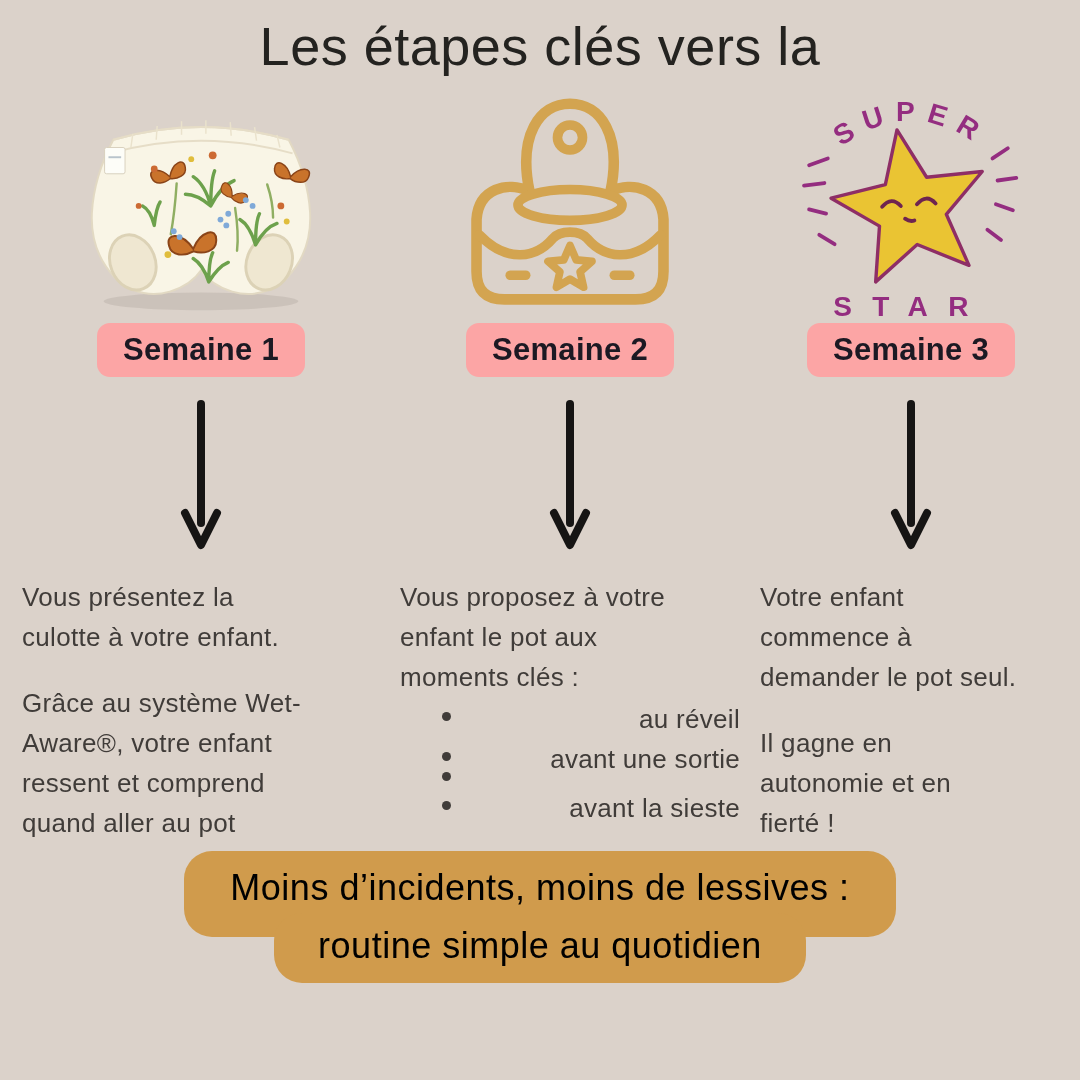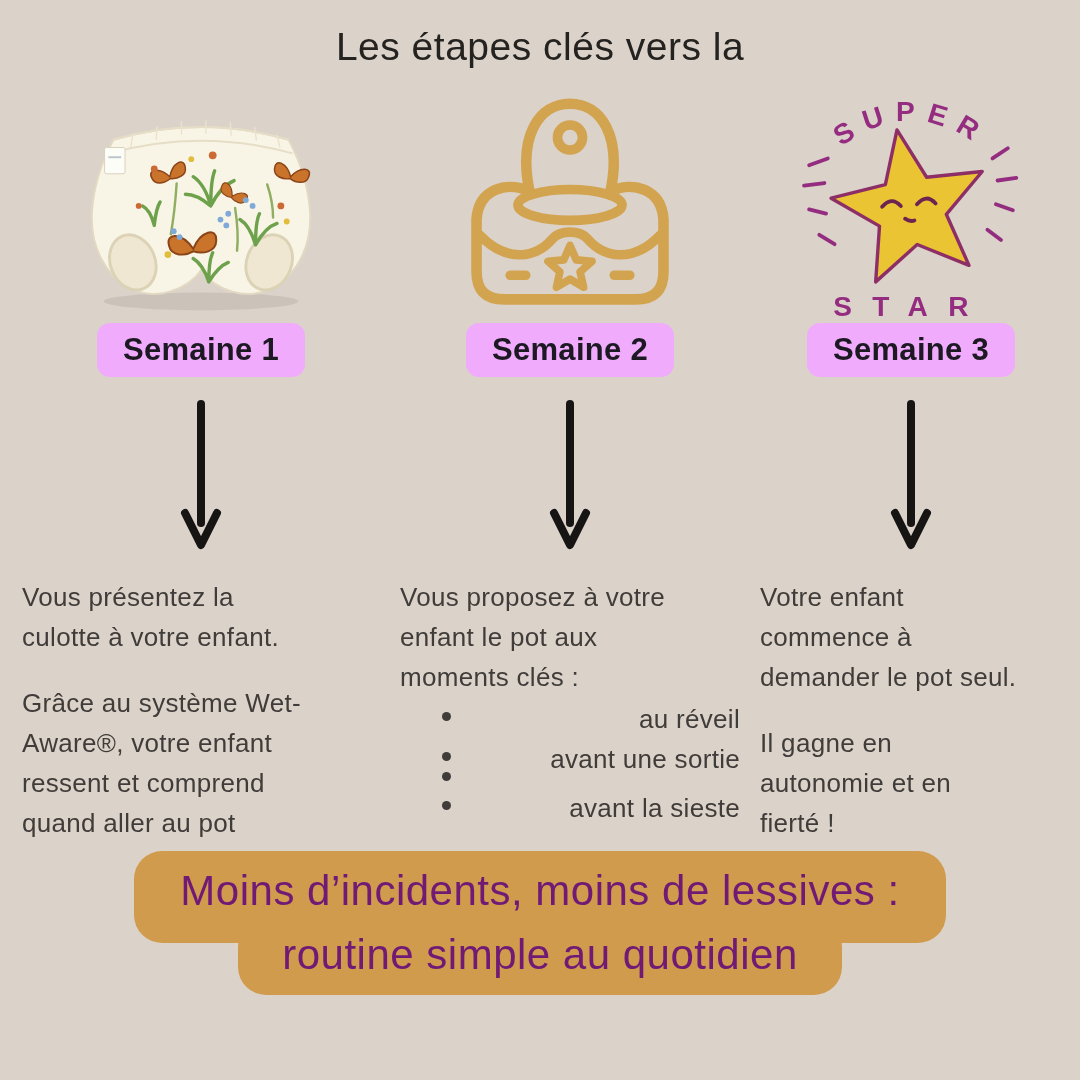--- a/index.html
+++ b/index.html
@@ -5,39 +5,39 @@
   * { margin:0; padding:0; box-sizing:border-box; }
   html,body { width:1080px; height:1080px; }
   body { font-family:"Liberation Sans", sans-serif; }
   .canvas {
     position:relative; width:1080px; height:1080px;
     background:#dbd2ca; overflow:hidden;
   }
   
   .title {
     padding-top:4px; text-align:center;
-    font-size:39px; line-height:85px; font-weight:400;
+    font-size:54px; line-height:85px; font-weight:400;
     color:#242320; letter-spacing:0.5px;
   }
   .title span { display:block; }
   
   .columns {
     display:grid;
     grid-template-columns:358px 340px 302px;
     gap:0 20px;
     padding:0 20px 0 22px;
   }
   .col { display:flex; flex-direction:column; align-items:center; }
   .visual {
     height:228px; width:100%;
     display:flex; align-items:center; justify-content:center;
   }
   .badge {
     margin-top:6px;
-    background:#f0abfc; color:#1c1923;
+    background:#fca5a5; color:#1c1923;
     font-weight:700; font-size:31px; letter-spacing:0.3px;
     padding:9px 26px; border-radius:13px;
     white-space:nowrap;
   }
   .arrow { margin-top:22px; height:152px; }
   .text {
     margin-top:26px; align-self:stretch;
     font-size:26px; line-height:40px; letter-spacing:0.3px;
     color:#403c39; text-align:left;
   }
@@ -49,22 +49,22 @@
     width:9px; height:9px; border-radius:50%;
     background:#403c39; flex:0 0 9px;
     margin-right:24px; transform:translateY(-7px);
   }
   
   .banner {
     margin-top:8px;
     display:flex; flex-direction:column; align-items:center;
   }
   .banner-line {
-    background:#d09b4c; color:#701a75;
-    font-size:42px; letter-spacing:0.5px;
+    background:#d09b4c; color:#000000;
+    font-size:36px; letter-spacing:0.5px;
     border-radius:28px; text-align:center;
     white-space:nowrap;
   }
   .banner-line.first { padding:16px 46px 28px 46px; }
   .banner-line.second { padding:12px 44px 16px 44px; margin-top:-24px; }
 </style>
 </head>
 <body>
 
 <div class="canvas">

